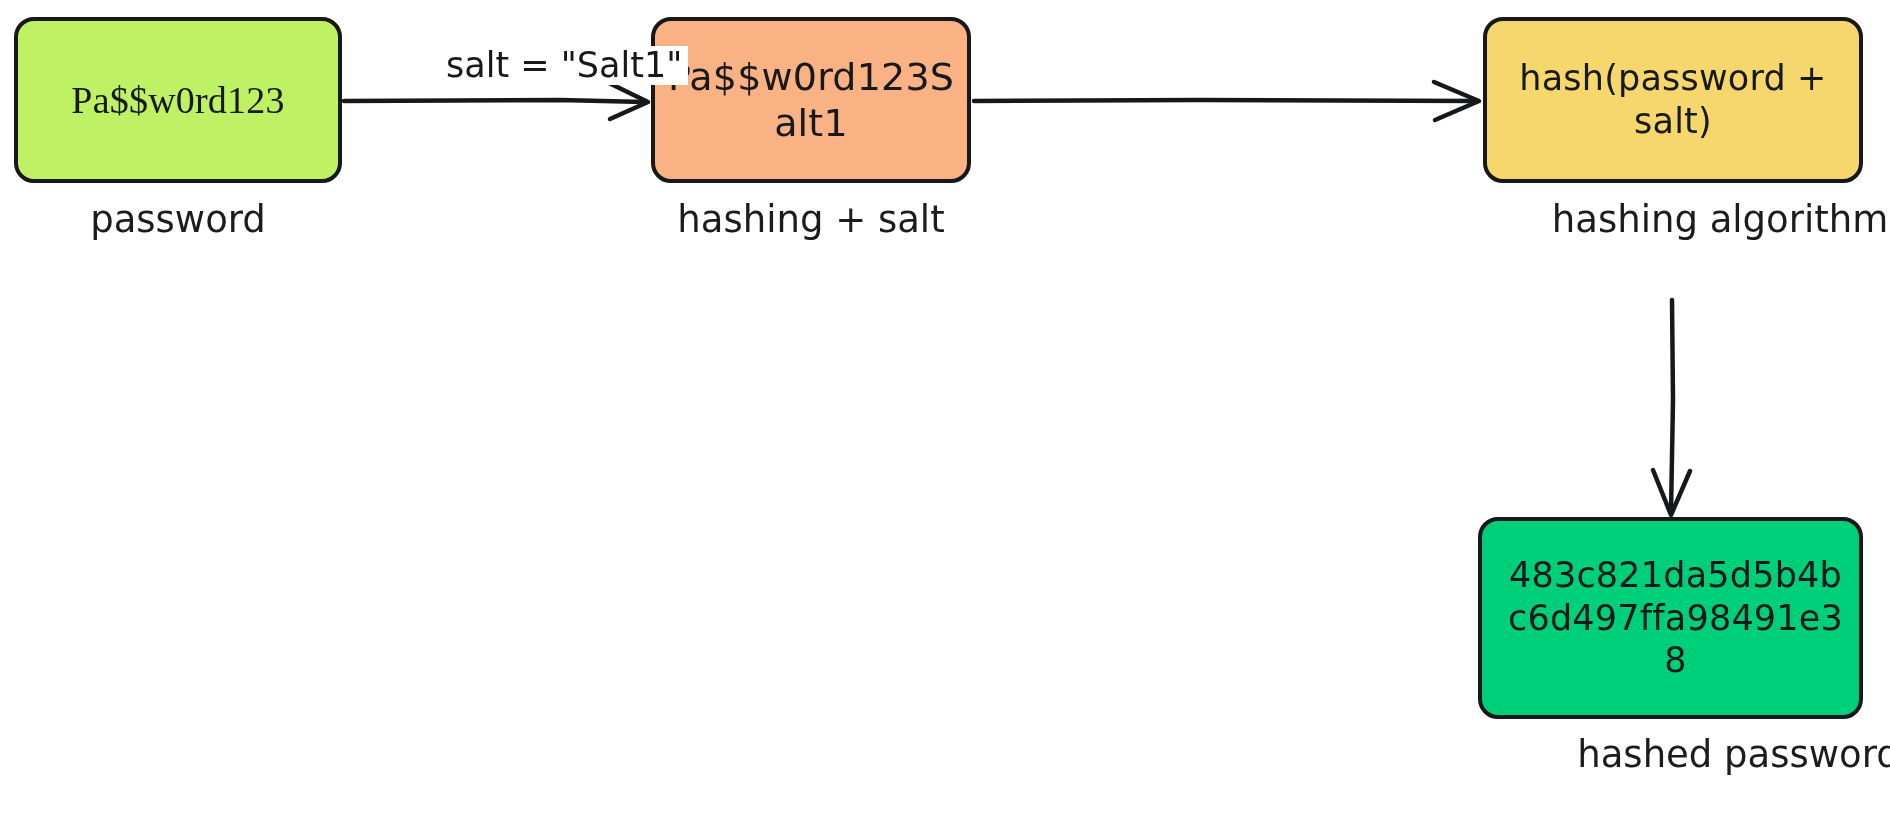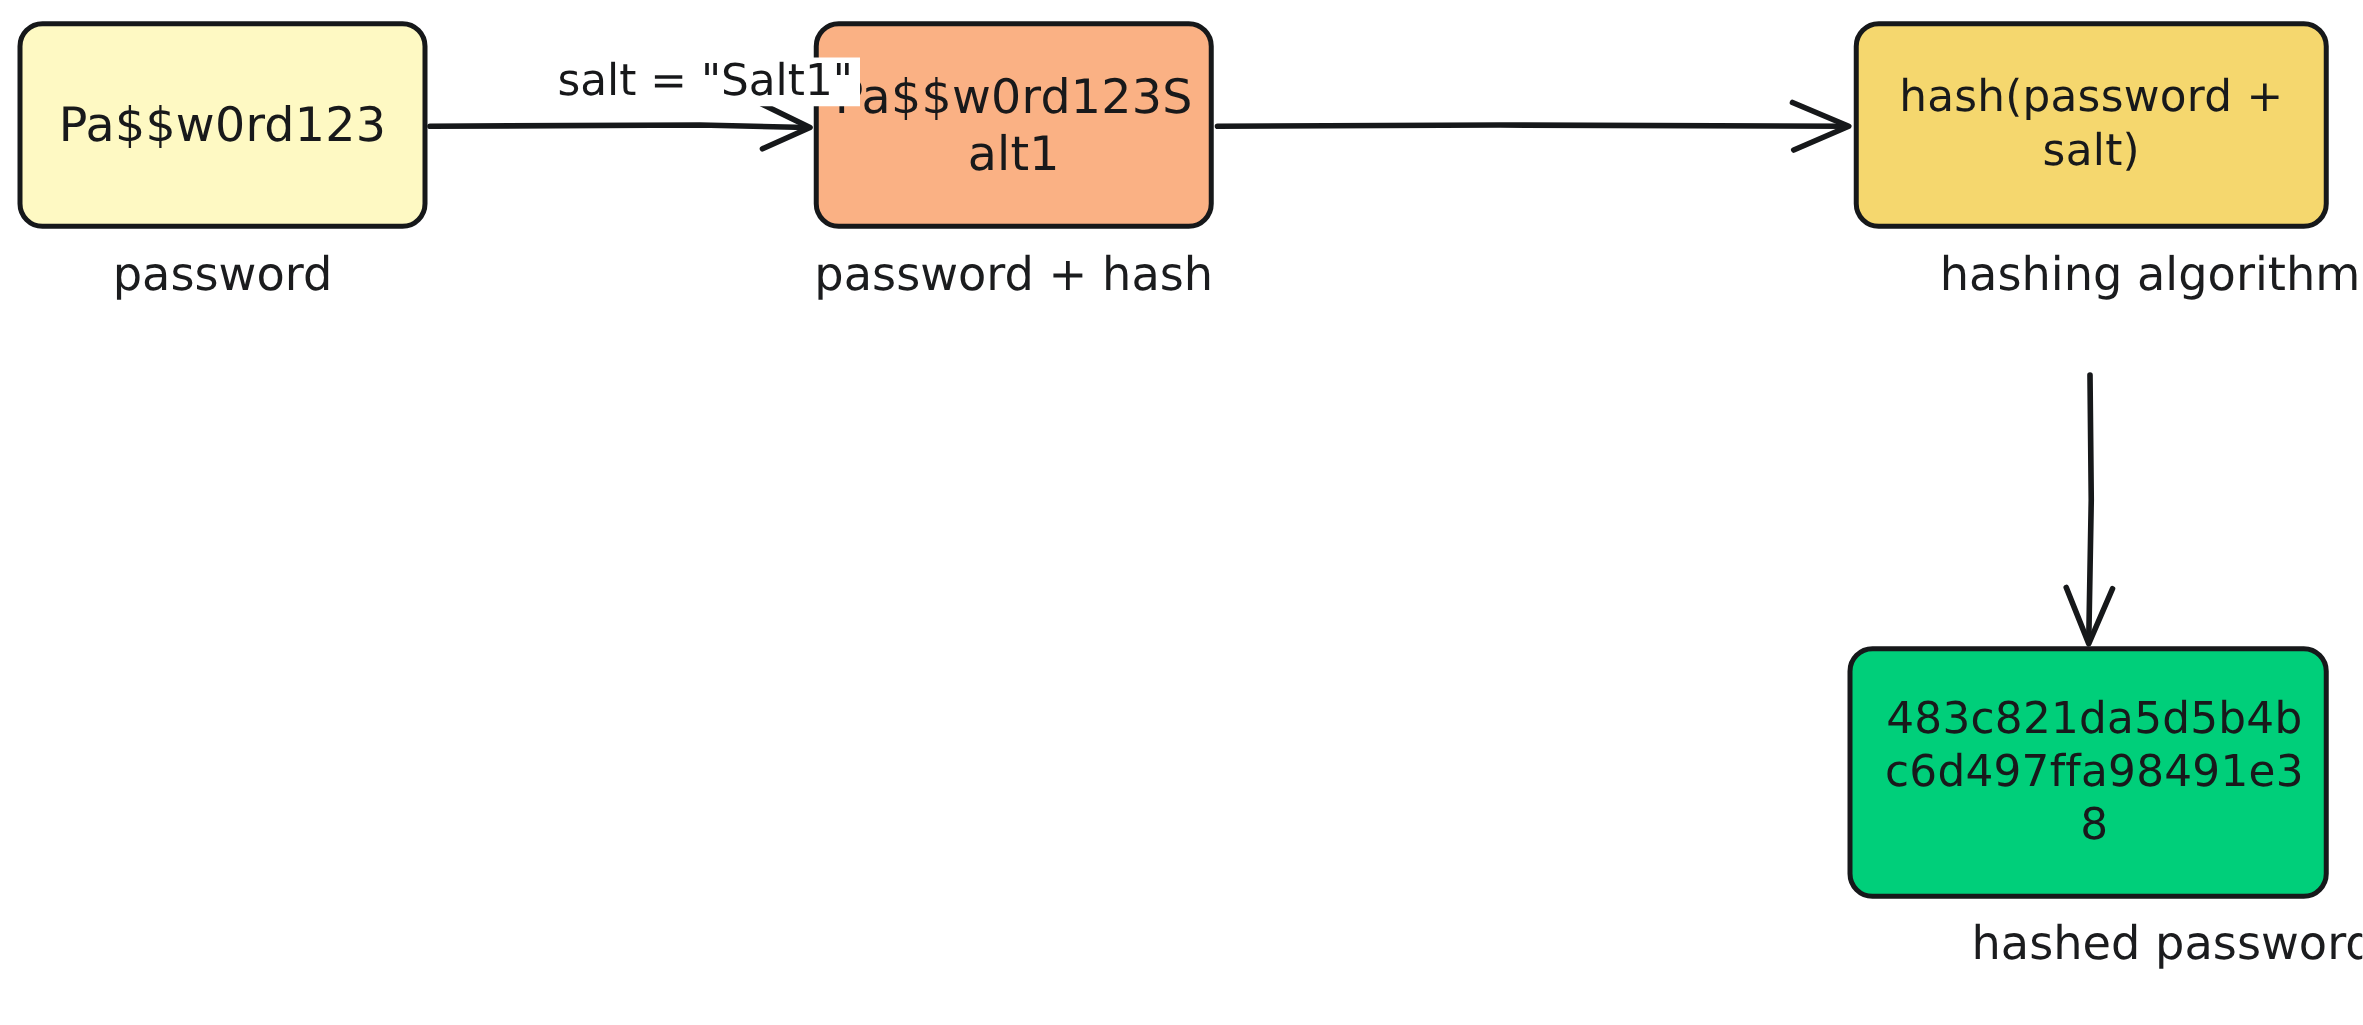--- a/index.html
+++ b/index.html
@@ -112,29 +112,29 @@
       <path d="M 974 101 L 1200 100 L 1477 101" fill="none" stroke="#16181a" stroke-width="4.5" stroke-linecap="round" stroke-linejoin="round"></path>
       <path d="M 1434 82 L 1479 101 L 1435 120" fill="none" stroke="#16181a" stroke-width="4.5" stroke-linecap="round" stroke-linejoin="round"></path>
     </g>
 
     <g>
       <path d="M 1672 300 L 1673 400 L 1671 513" fill="none" stroke="#16181a" stroke-width="4.5" stroke-linecap="round" stroke-linejoin="round"></path>
       <path d="M 1653 470 L 1671 515 L 1690 471" fill="none" stroke="#16181a" stroke-width="4.5" stroke-linecap="round" stroke-linejoin="round"></path>
     </g>
   </svg>
 
-  <div class="node" id="node-password" style="background: #fef9c3;">
+  <div class="node" id="node-password" style="background: #bef264; font-family: Liberation Serif, serif;">
     <span class="node-text">Pa$$w0rd123</span>
   </div>
   <div class="caption" id="caption-password">password</div>
 
   <div class="node" id="node-password-salt" style="background: rgb(250, 177, 132);">
     <span class="node-text">Pa$$w0rd123Salt1</span>
   </div>
-  <div class="caption" id="caption-password-salt">password + hash</div>
+  <div class="caption" id="caption-password-salt">hashing + salt</div>
 
   <div class="node" id="node-hash-fn" style="background: rgb(245, 215, 110);">
     <span class="node-text">hash(password + salt)</span>
   </div>
   <div class="caption" id="caption-hash-fn">hashing algorithm</div>
 
   <div class="node" id="node-hashed-password" style="background: rgb(0, 207, 122);">
     <span class="node-text">483c821da5d5b4bc6d497ffa98491e38</span>
   </div>
   <div class="caption" id="caption-hashed-password">hashed password</div>

